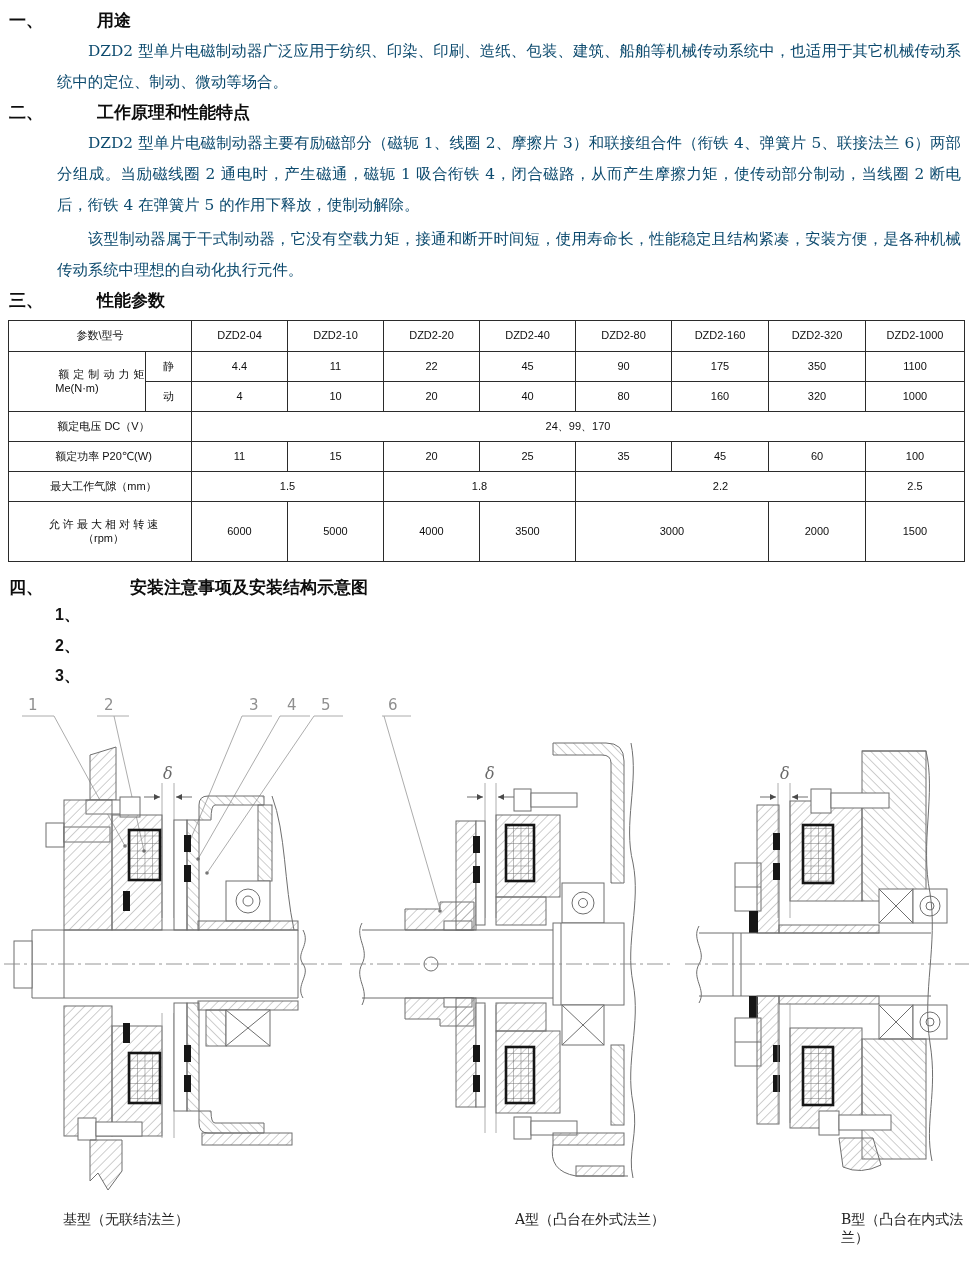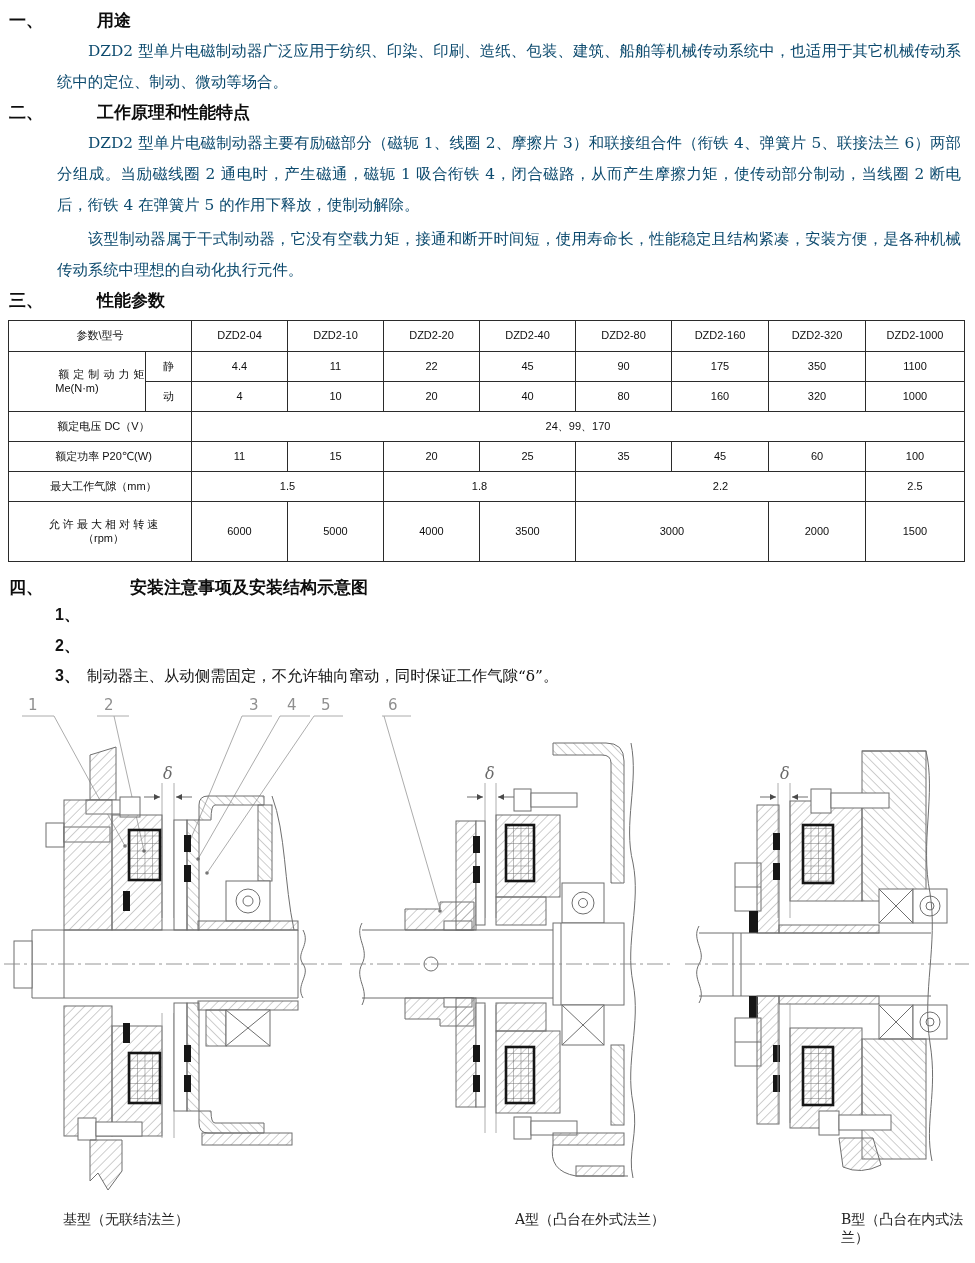--- a/index.html
+++ b/index.html
@@ -158,21 +158,20 @@
   <span>安装注意事项及安装结构示意图</span>
 </div>
 <div class="item">
   <span class="inum">1、</span>
 </div>
 <div class="item">
   <span class="inum">2、</span>
 </div>
 <div class="item">
   <span class="inum">3、</span>
-  <span>制动器主、从动侧需固定，不允许轴向窜动，同时保证工作气隙“δ”。</span>
 </div>
 
 <div id="diagrams">
 
   <svg class="diag" style="left:2px" width="345" height="500" viewBox="0 0 345 500">
     <defs>
       <pattern id="h1" width="6.5" height="6.5" patternUnits="userSpaceOnUse" patternTransform="rotate(45)">
         <line x1="0" y1="0" x2="0" y2="6.5" stroke="#949494" stroke-width=".9"></line>
       </pattern>
       <pattern id="h2" width="6.5" height="6.5" patternUnits="userSpaceOnUse" patternTransform="rotate(-45)">

